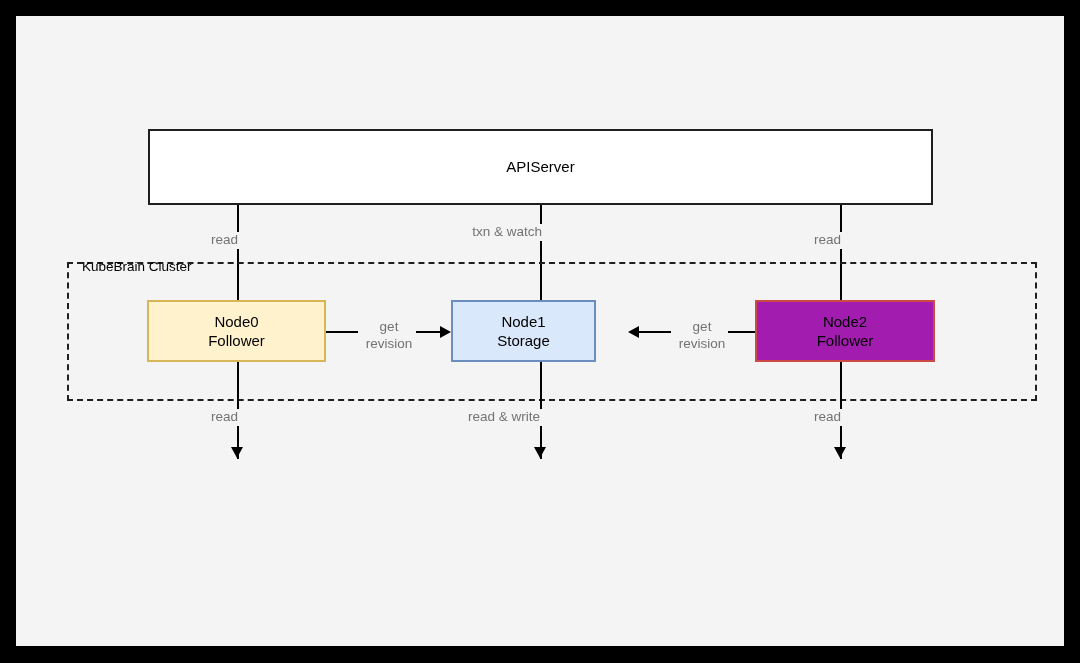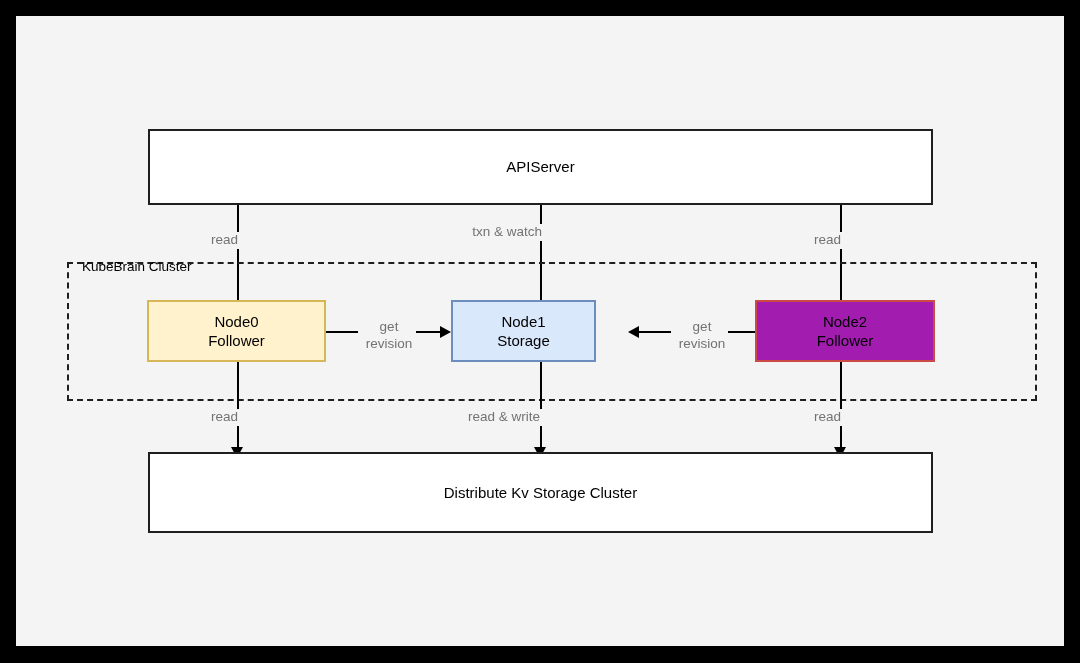--- a/index.html
+++ b/index.html
@@ -177,17 +177,14 @@
   <div class="edge-label" style="left:190px; top:393px; text-align:right; width:30px;">read</div>
 
   <div class="vline" style="left:524px; top:346px; height:97px;"></div>
   <div class="arrow-down" style="left:518px; top:431px;"></div>
   <div class="edge-label" style="left:448px; top:393px; text-align:center; width:76px;">read &amp; write</div>
 
   <div class="vline" style="left:824px; top:346px; height:97px;"></div>
   <div class="arrow-down" style="left:818px; top:431px;"></div>
   <div class="edge-label" style="left:793px; top:393px; text-align:right; width:30px;">read</div>
 
-  <div class="box plainbox" style="left:132px; top:436px; width:785px; height:81px;">
-    <span>Distribute Kv Storage Cluster</span>
-  </div>
 
 </div>
 
 </body></html>

